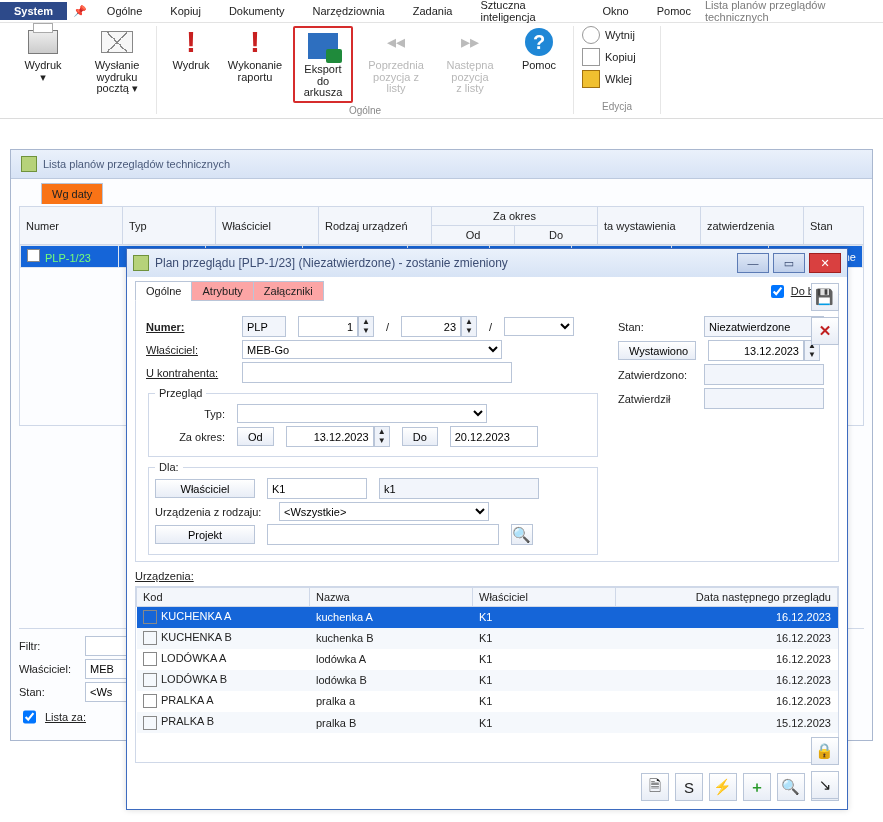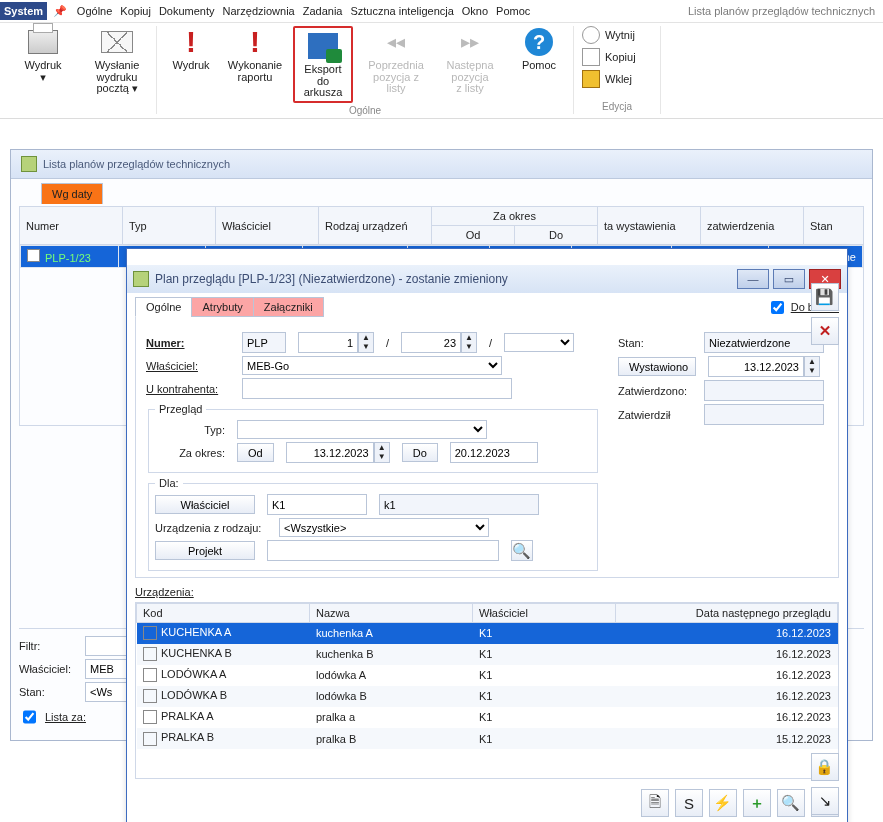--- a/index.html
+++ b/index.html
@@ -1,17 +1,17 @@
 <!DOCTYPE html>
 <html><head>
 <meta charset="utf-8">
 <style>
 html,body{margin:0;padding:0;font-family:"Segoe UI",Tahoma,sans-serif;font-size:11px;color:#222;background:#fff;width:883px;}
 .menubar{background:#fff;display:flex;align-items:center;height:22px;border-bottom:1px solid #e3e3e3;}
-.menubar .menu-item{padding:3px 4px;cursor:default;}
+.menubar .menu-item{padding:3px 14px;cursor:default;}
 .menubar .menu-item.active{background:#2d4a8a;color:#fff;font-weight:bold;}
 .menubar .app-caption{margin-left:auto;padding-right:8px;color:#7b7b7b;}
 .menubar .pin{color:#7b7b7b;margin:0 6px;}
 .ribbon{display:flex;align-items:flex-start;background:#fff;border-bottom:1px solid #dcdcdc;height:92px;padding:3px 4px 0;}
 .ribbon .grp{display:flex;flex-direction:column;align-items:center;justify-content:space-between;height:88px;border-right:1px solid #e6e6e6;padding:0 8px;}
 .ribbon .row-btns{display:flex;gap:12px;align-items:flex-start;}
 .rbtn{display:flex;flex-direction:column;align-items:center;width:62px;text-align:center;line-height:1.05;}
 .rbtn.narrow{width:52px;}
 .rbtn .ico{width:32px;height:32px;display:flex;align-items:center;justify-content:center;}
 .rbtn .lbl{margin-top:2px;}
@@ -47,21 +47,21 @@
 .grid td{border:1px solid #dfe6f1;padding:3px 6px;}
 .grid .sel td{background:#1565d8;color:#fff;}
 .grid-scroll{height:180px;overflow:auto;border:1px solid #cfd8e8;border-top:none;}
 .filters{border-top:1px solid #cfd8e8;margin:0 8px;padding-top:4px;position:absolute;bottom:8px;left:0;right:0;}
 .filters .frow{display:flex;align-items:center;gap:6px;margin:3px 0;}
 .filters label{width:60px;}
 .filters input,.filters select{border:1px solid #b9c5d8;height:18px;padding:0 4px;font-size:11px;}
 .list-checkbox{display:flex;align-items:center;gap:4px;margin-top:4px;}
 
 .dialog{position:absolute;left:126px;top:248px;width:720px;border:1px solid #3d6bbf;background:#fff;box-shadow:0 0 6px rgba(0,0,0,.15);}
-.dlg-title{background:linear-gradient(#eaf1fb,#d7e3f5);display:flex;align-items:center;padding:4px 6px;color:#3c4d73;font-size:12px;margin-top:16px;}
+.dlg-title{background:linear-gradient(#eaf1fb,#d7e3f5);display:flex;align-items:center;padding:4px 6px;color:#3c4d73;font-size:12px;}
 .dlg-title .wi{width:14px;height:14px;background:#b6d27a;border:1px solid #6f923c;margin-right:6px;}
 .win-btns{margin-left:auto;display:flex;gap:4px;}
 .win-btns span{width:30px;height:18px;border:1px solid #5c7bb5;background:linear-gradient(#dfe8f6,#bfcfea);display:flex;align-items:center;justify-content:center;font-size:11px;}
 .win-btns .close{background:#d94040;border-color:#a02020;color:#fff;}
 .dlg-body{padding:4px 8px 8px;}
 .dlg-tabs{display:flex;gap:0;}
 .dlg-tabs .dtab{border:1px solid #b9c5d8;padding:3px 10px;background:#fca5a5;margin-right:-1px;}
 .dlg-tabs .dtab.active{background:#fff;border-bottom-color:#fff;font-weight:normal;}
 .dlg-top{display:flex;}
 .dlg-left{flex:1;padding:8px 14px 2px 4px;}

